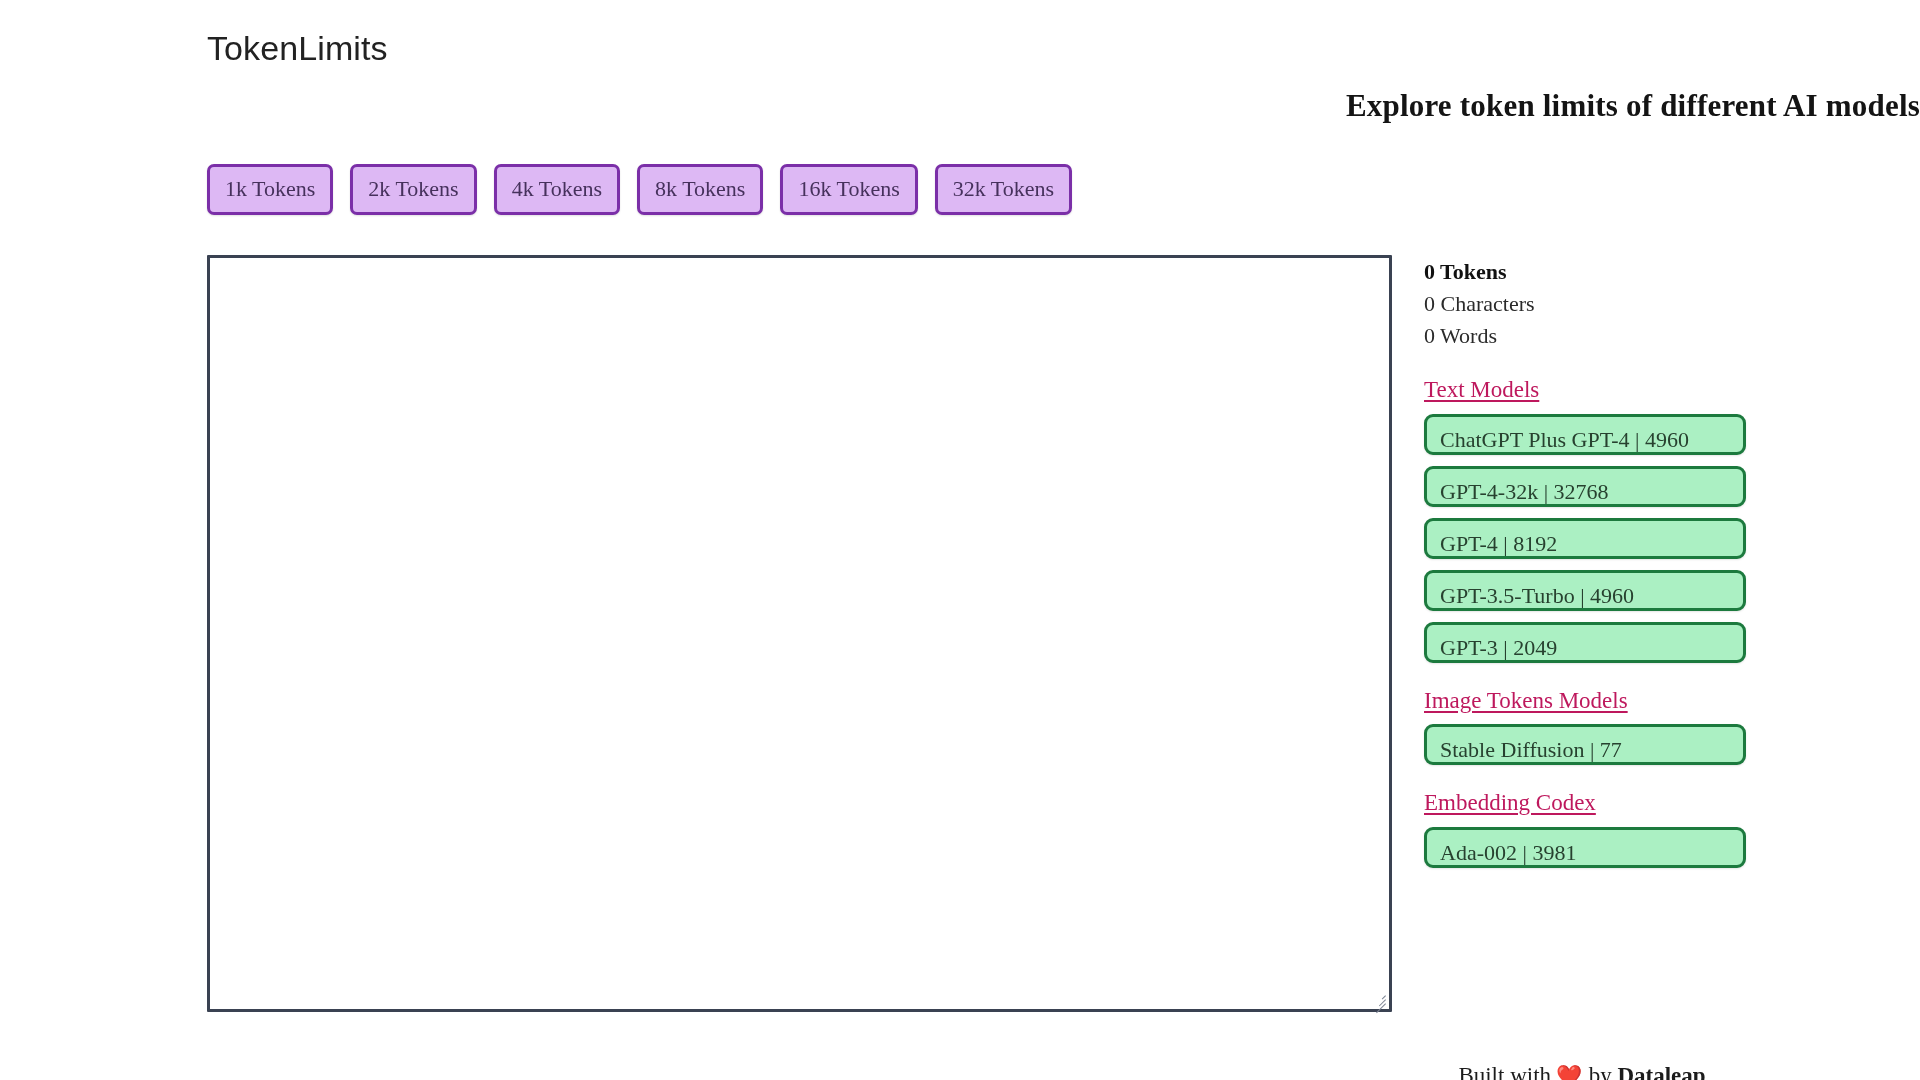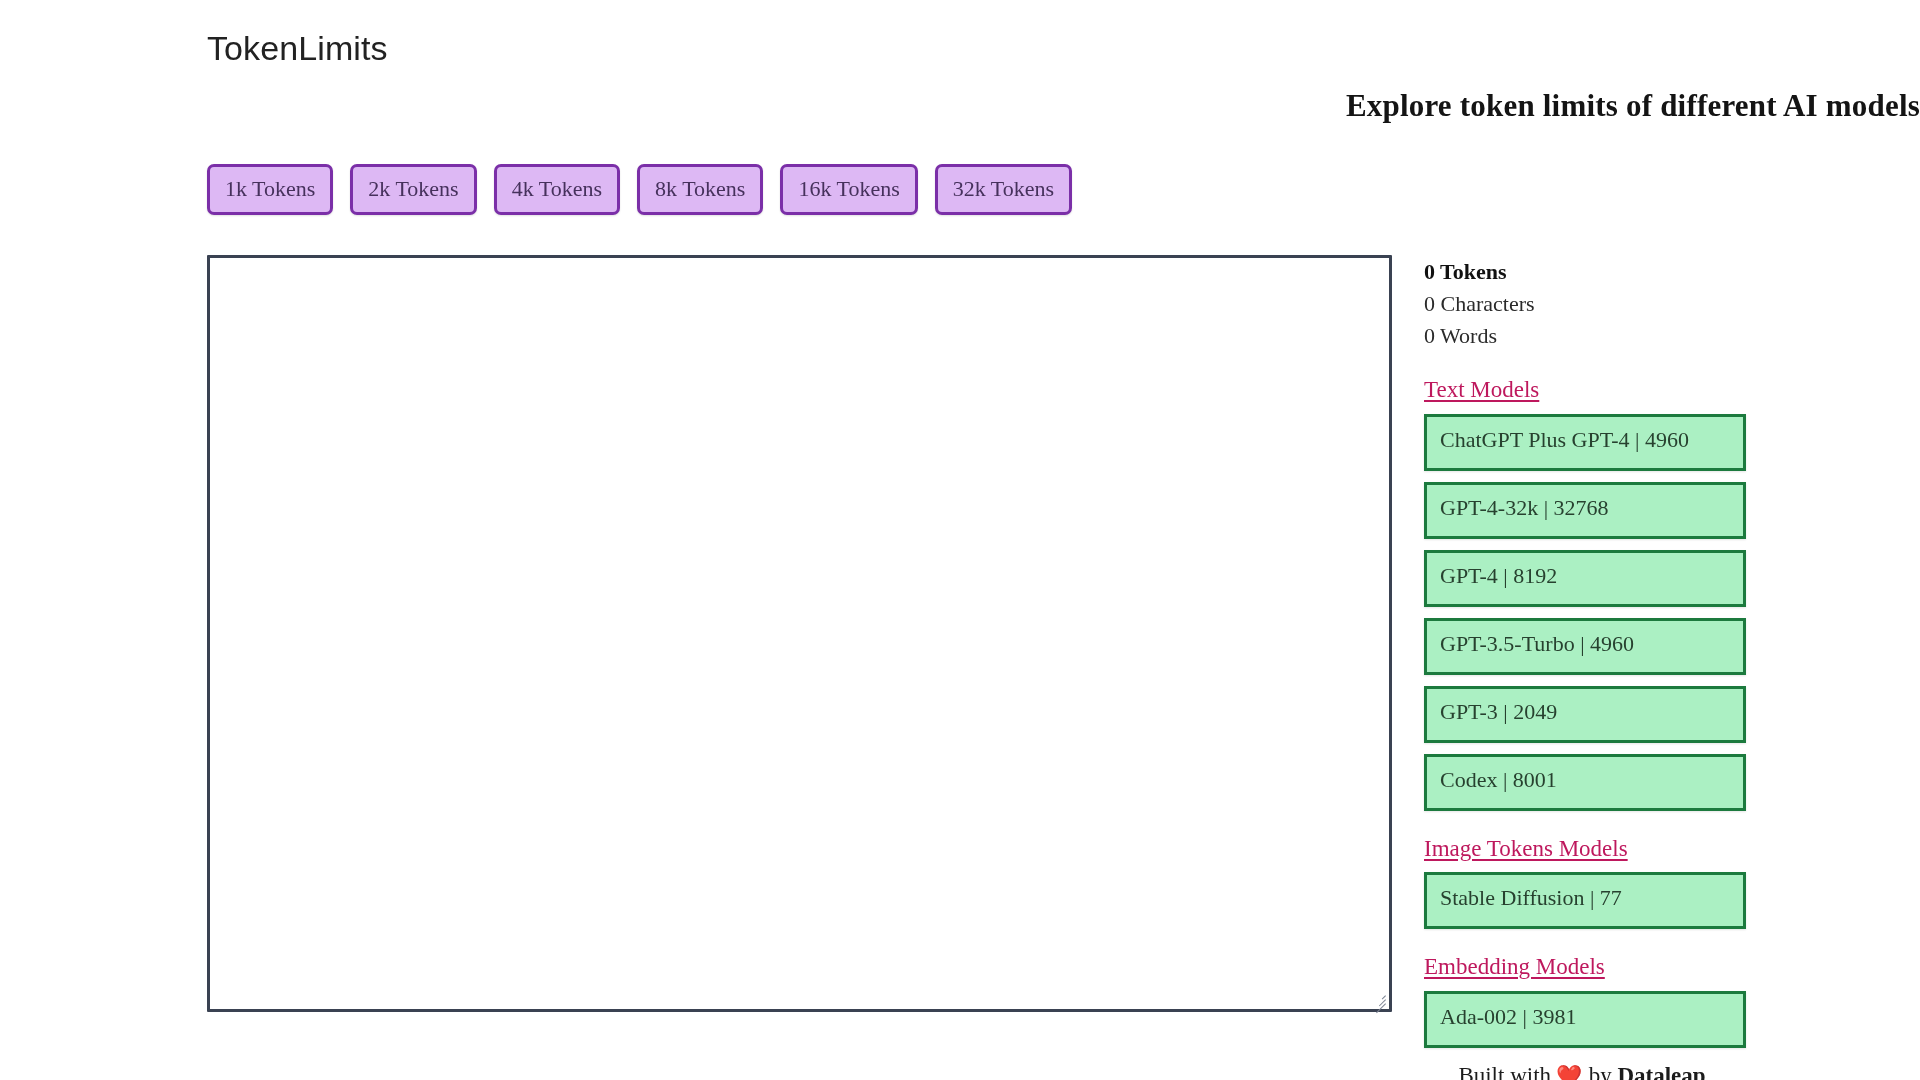--- a/index.html
+++ b/index.html
@@ -149,25 +149,25 @@
     text-underline-offset: 3px;
     margin-bottom: 10px;
     white-space: nowrap;
   }
 
   .model-card {
     box-sizing: border-box;
     width: 322px;
     background: #abf0c3;
     border: 3px solid #1c7a3e;
-    border-radius: 0;
+    border-radius: 9px;
     color: #27412f;
     font-size: 22px;
     line-height: 1;
-    padding: 12px 13px 17px 13px;
+    padding: 12px 13px 1px 13px;
     margin-bottom: 11px;
     cursor: pointer;
     white-space: nowrap;
     overflow: hidden;
     box-shadow: 0 1px 2px rgba(0,0,0,0.10);
   }
 
   
   .footer {
     position: absolute;
@@ -218,30 +218,29 @@
       <div class="stat-line">0 Characters</div>
       <div class="stat-line">0 Words</div>
 
       <div class="group">
         <div class="group-title">Text Models</div>
         <div class="model-card">ChatGPT Plus GPT-4 | 4960</div>
         <div class="model-card">GPT-4-32k | 32768</div>
         <div class="model-card">GPT-4 | 8192</div>
         <div class="model-card">GPT-3.5-Turbo | 4960</div>
         <div class="model-card">GPT-3 | 2049</div>
-        <div class="model-card">Codex | 8001</div>
       </div>
 
       <div class="group">
         <div class="group-title">Image Tokens Models</div>
         <div class="model-card">Stable Diffusion | 77</div>
       </div>
 
       <div class="group">
-        <div class="group-title">Embedding Models</div>
+        <div class="group-title">Embedding Codex</div>
         <div class="model-card">Ada-002 | 3981</div>
       </div>
 
     </div>
   </div>
 
   <div class="footer">
     <span>Built with</span>
     <span class="heart">❤️</span>
     <span>by</span>

